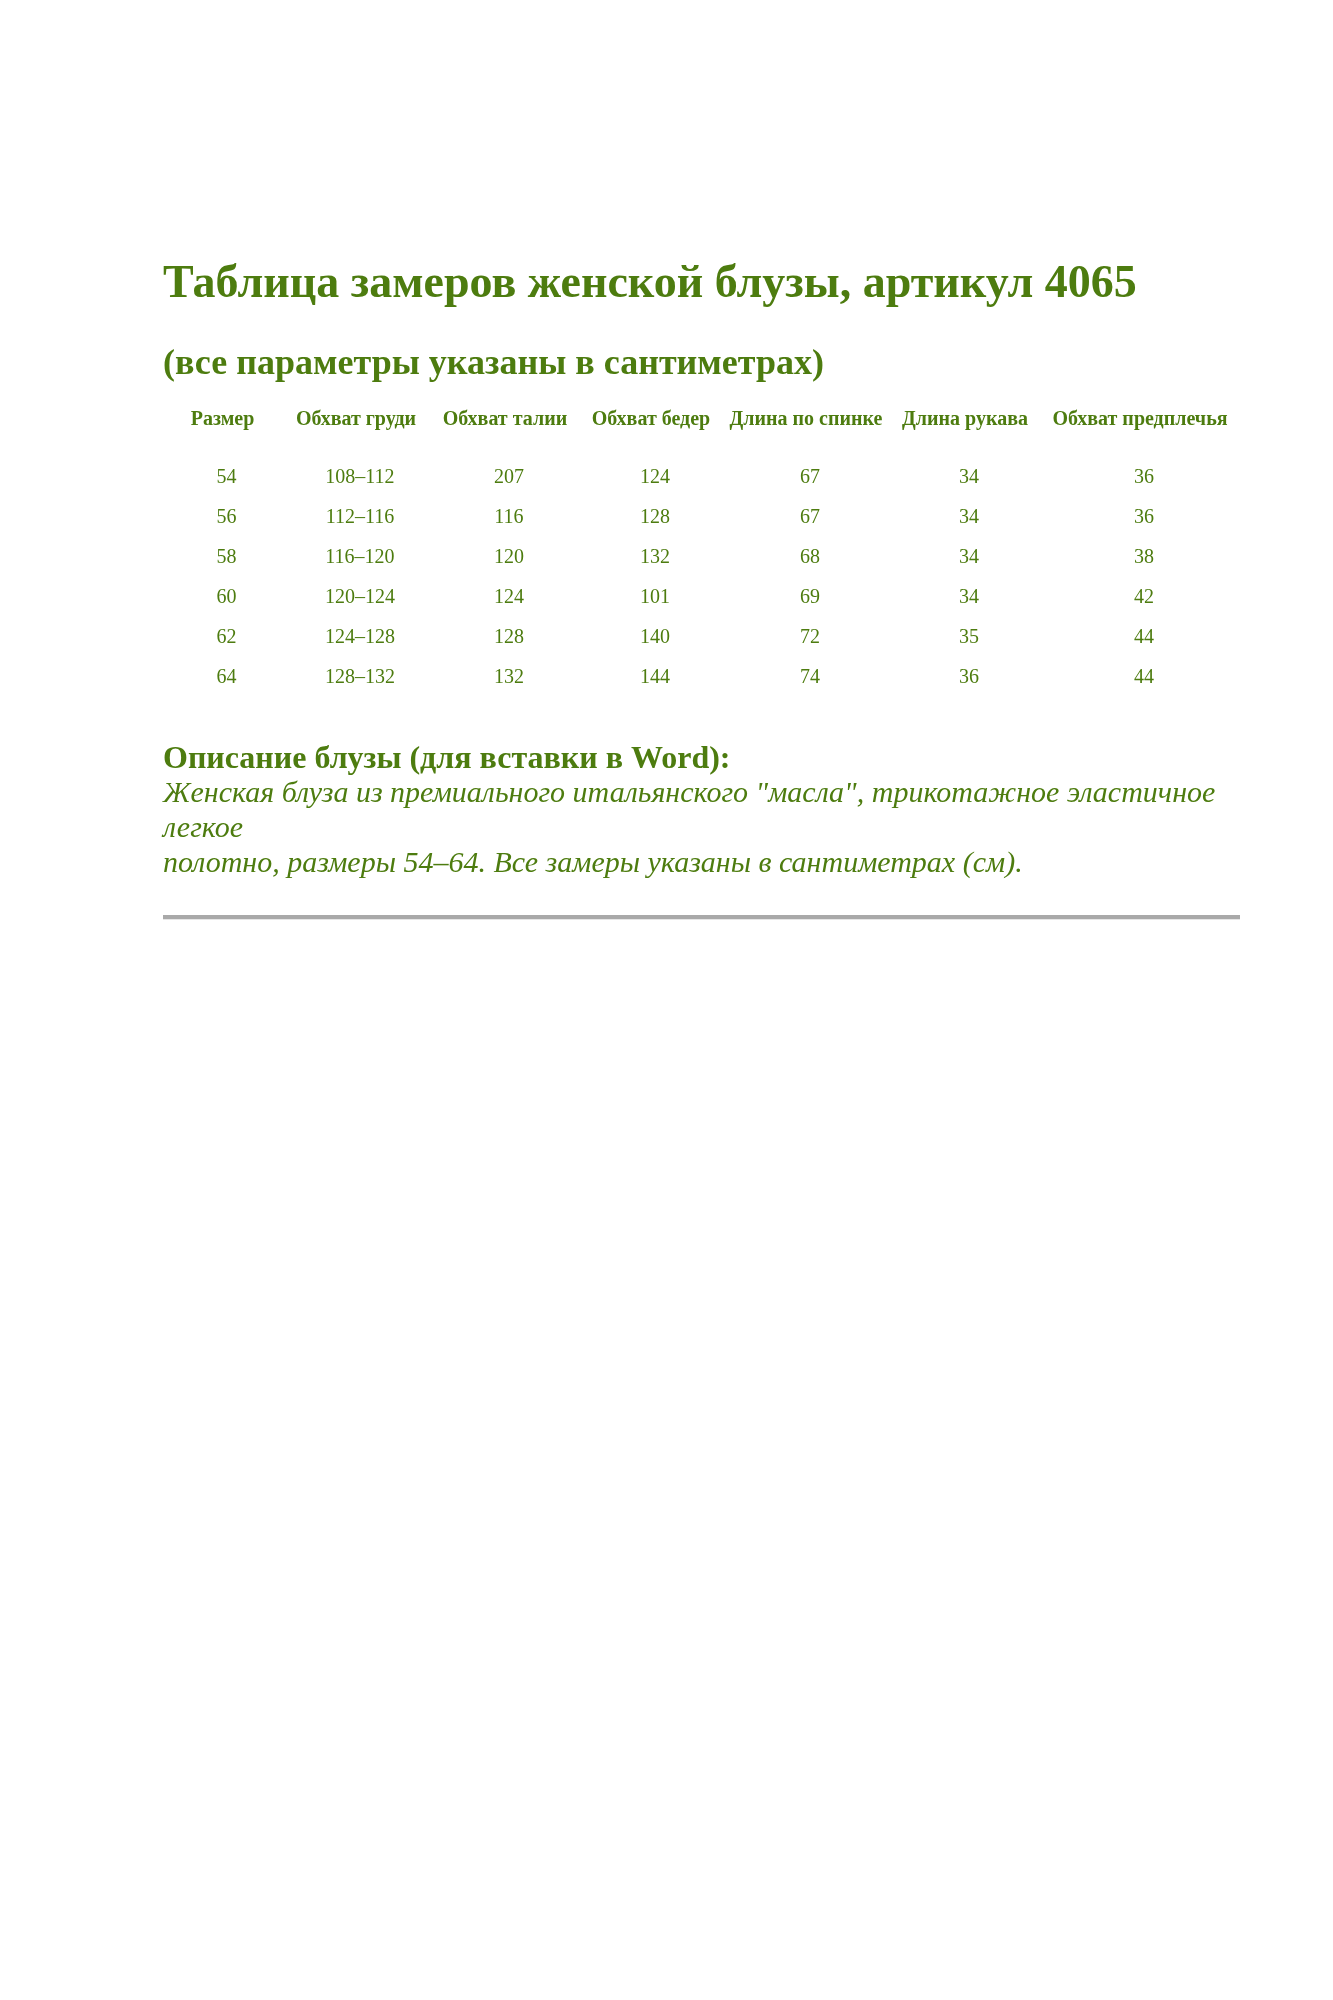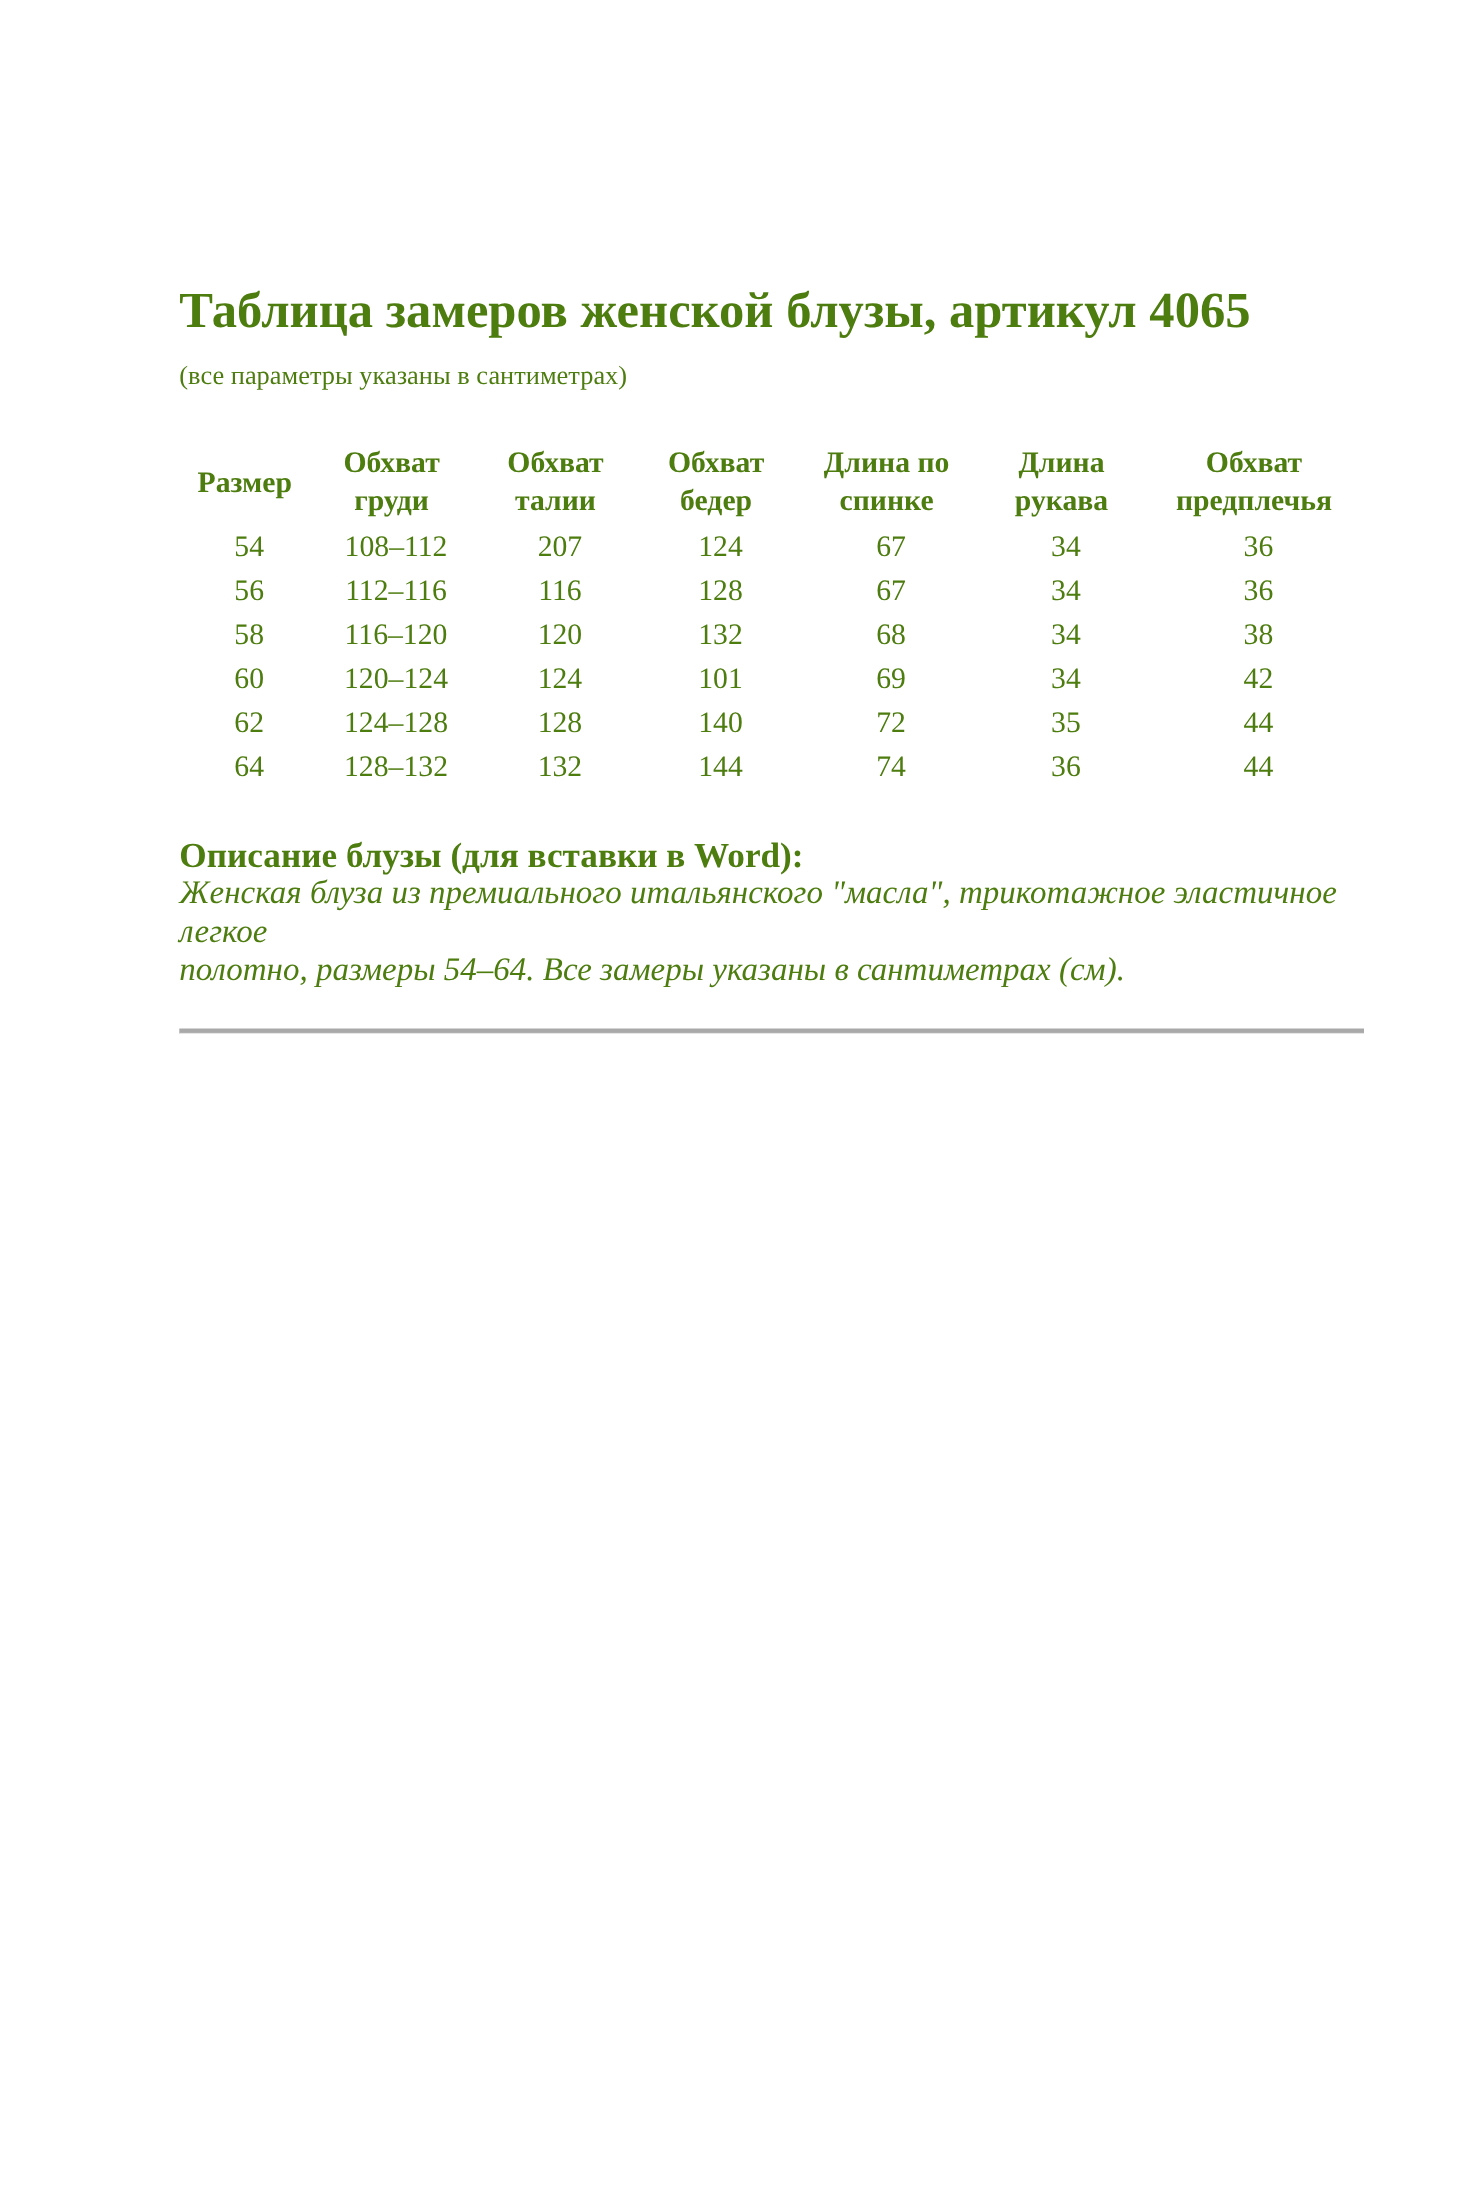--- a/index.html
+++ b/index.html
@@ -24,31 +24,30 @@
     padding-top: 256px;
   }
   .doc-title {
     font-size: 46px;
     font-weight: bold;
     line-height: 52px;
     margin: 0;
     white-space: nowrap;
   }
   .doc-subtitle {
-    font-size: 24px;
-    font-weight: normal;
+    font-size: 36px;
+    font-weight: bold;
     line-height: 36px;
-    margin-top: 16px;
+    margin-top: 36px;
   }
   table.measurements {
-    margin-top: 40px;
     border-collapse: collapse;
     table-layout: fixed;
     width: 1077px;
-    font-size: 27px;
+    font-size: 20px;
   }
   table.measurements th {
     font-weight: bold;
     text-align: center;
     vertical-align: middle;
     line-height: 35px;
     height: 76px;
     padding: 0;
   }
   table.measurements td {

